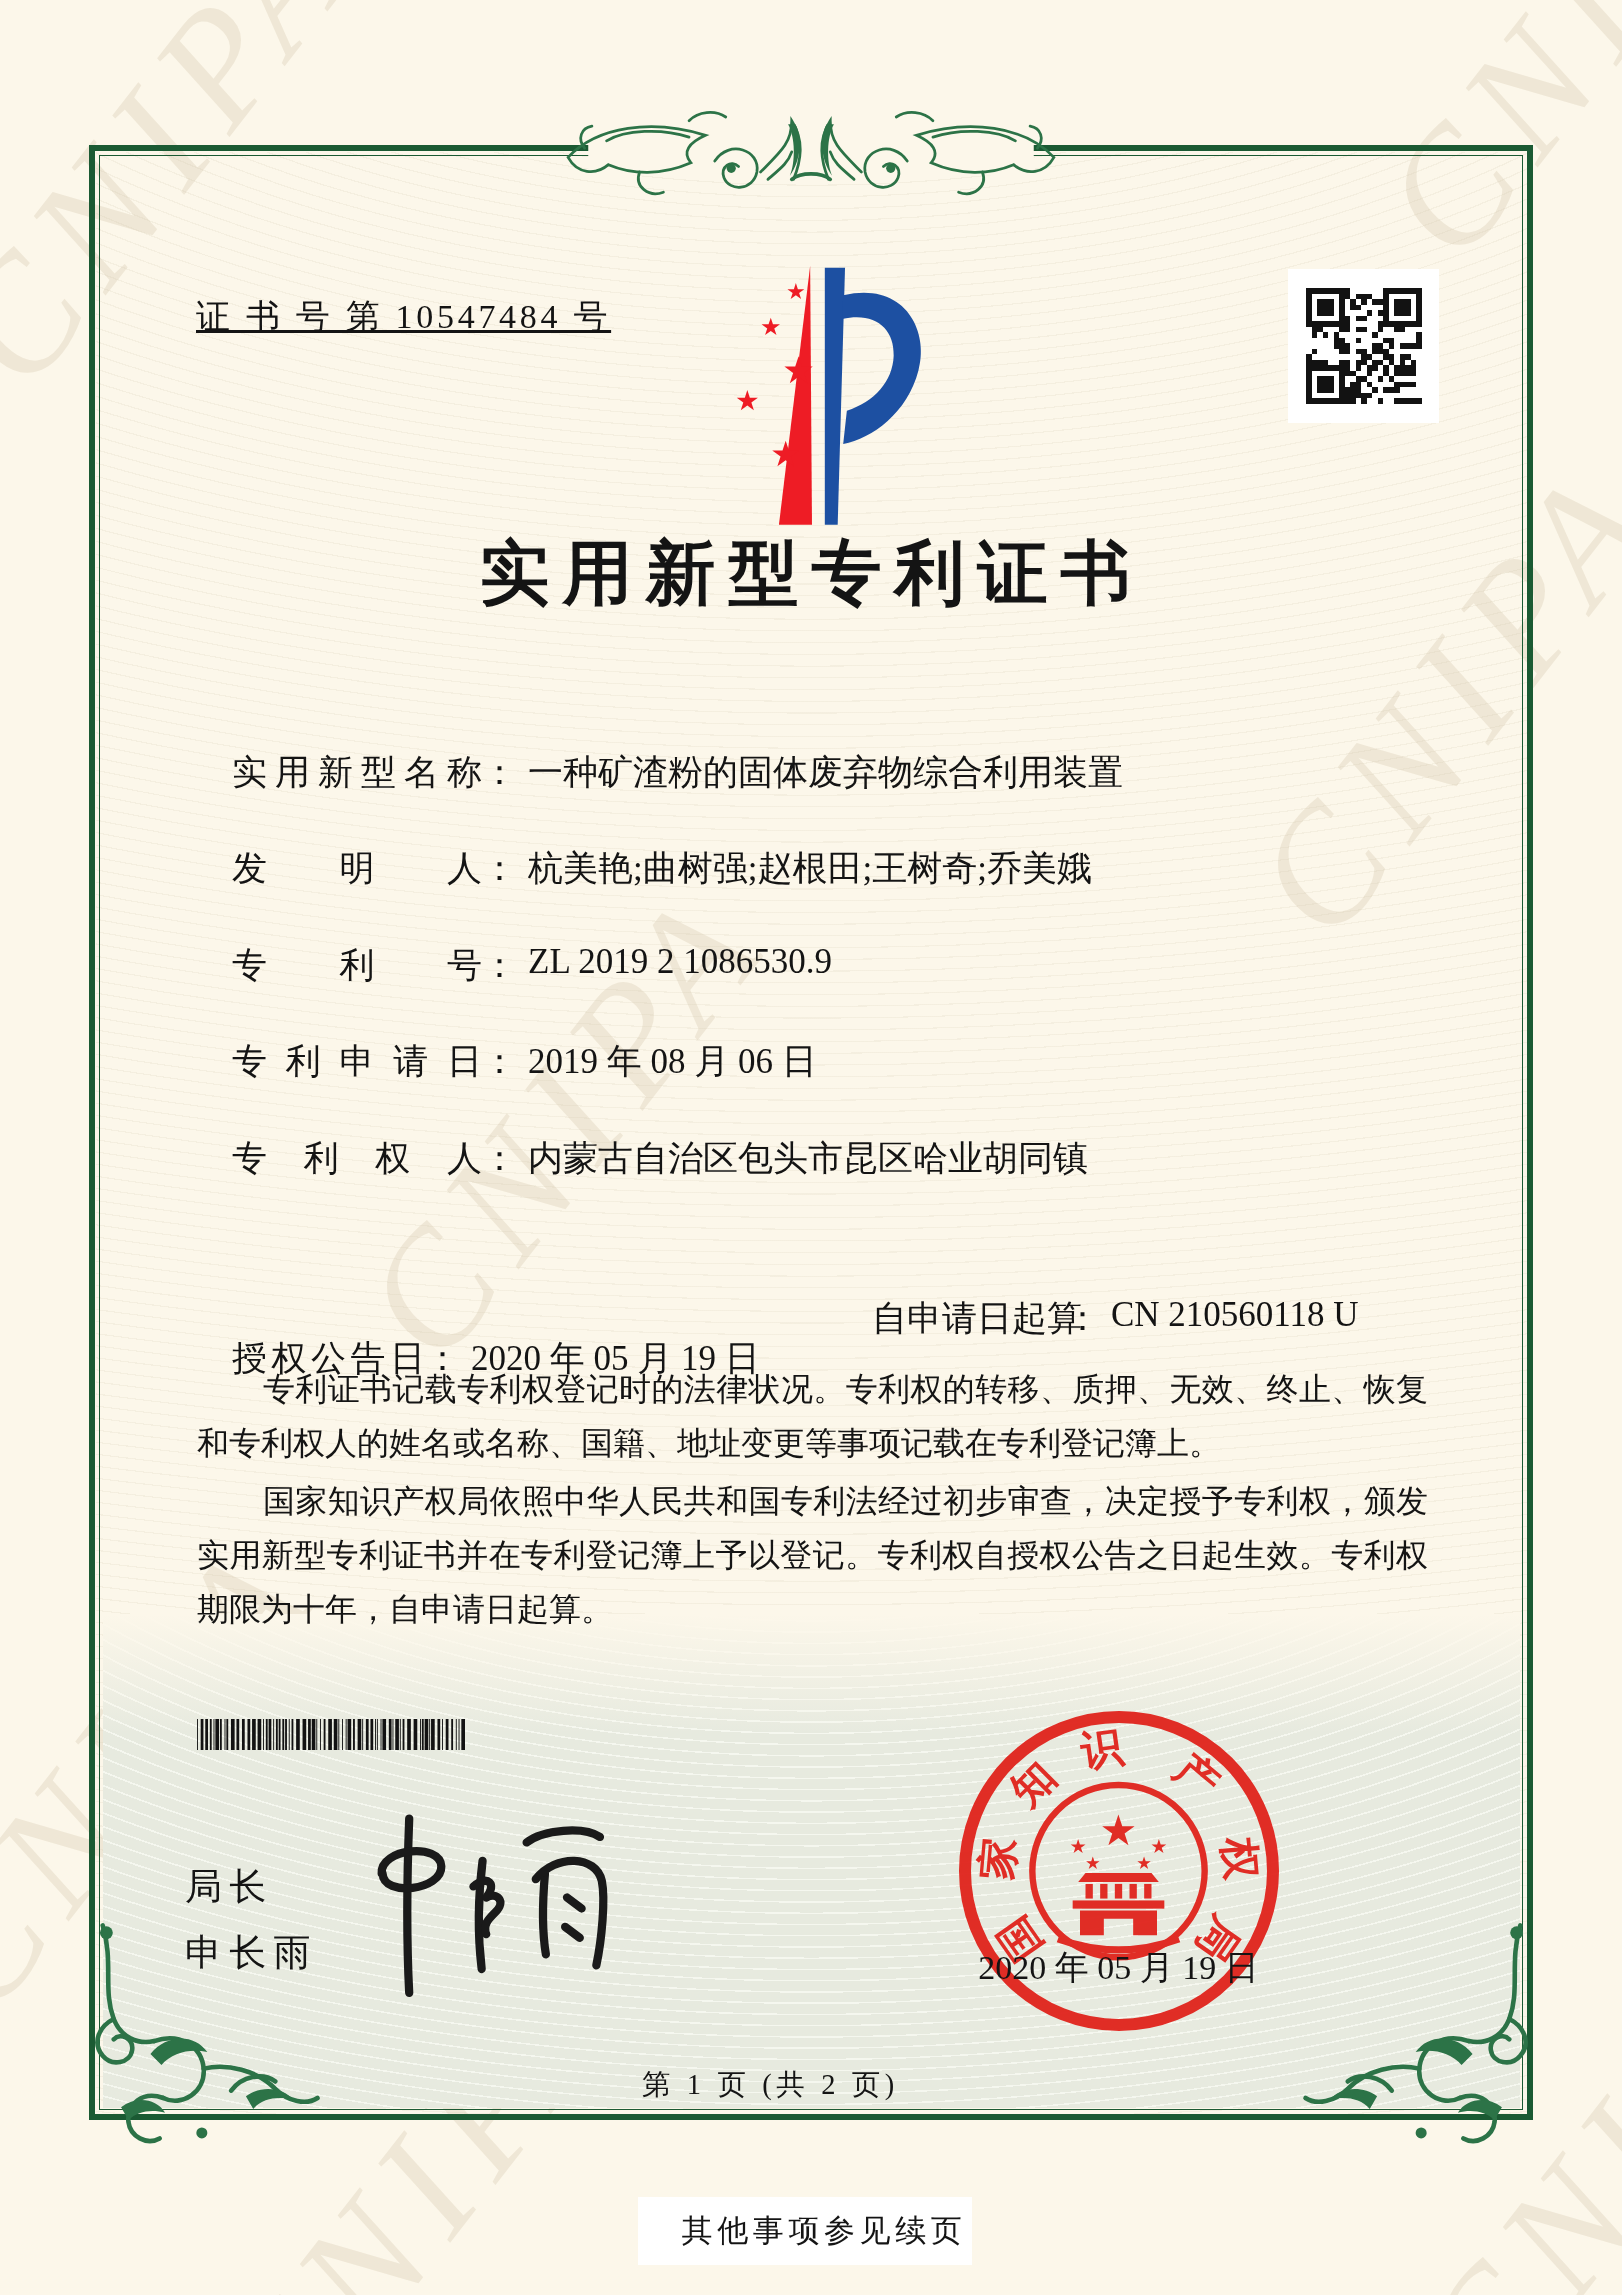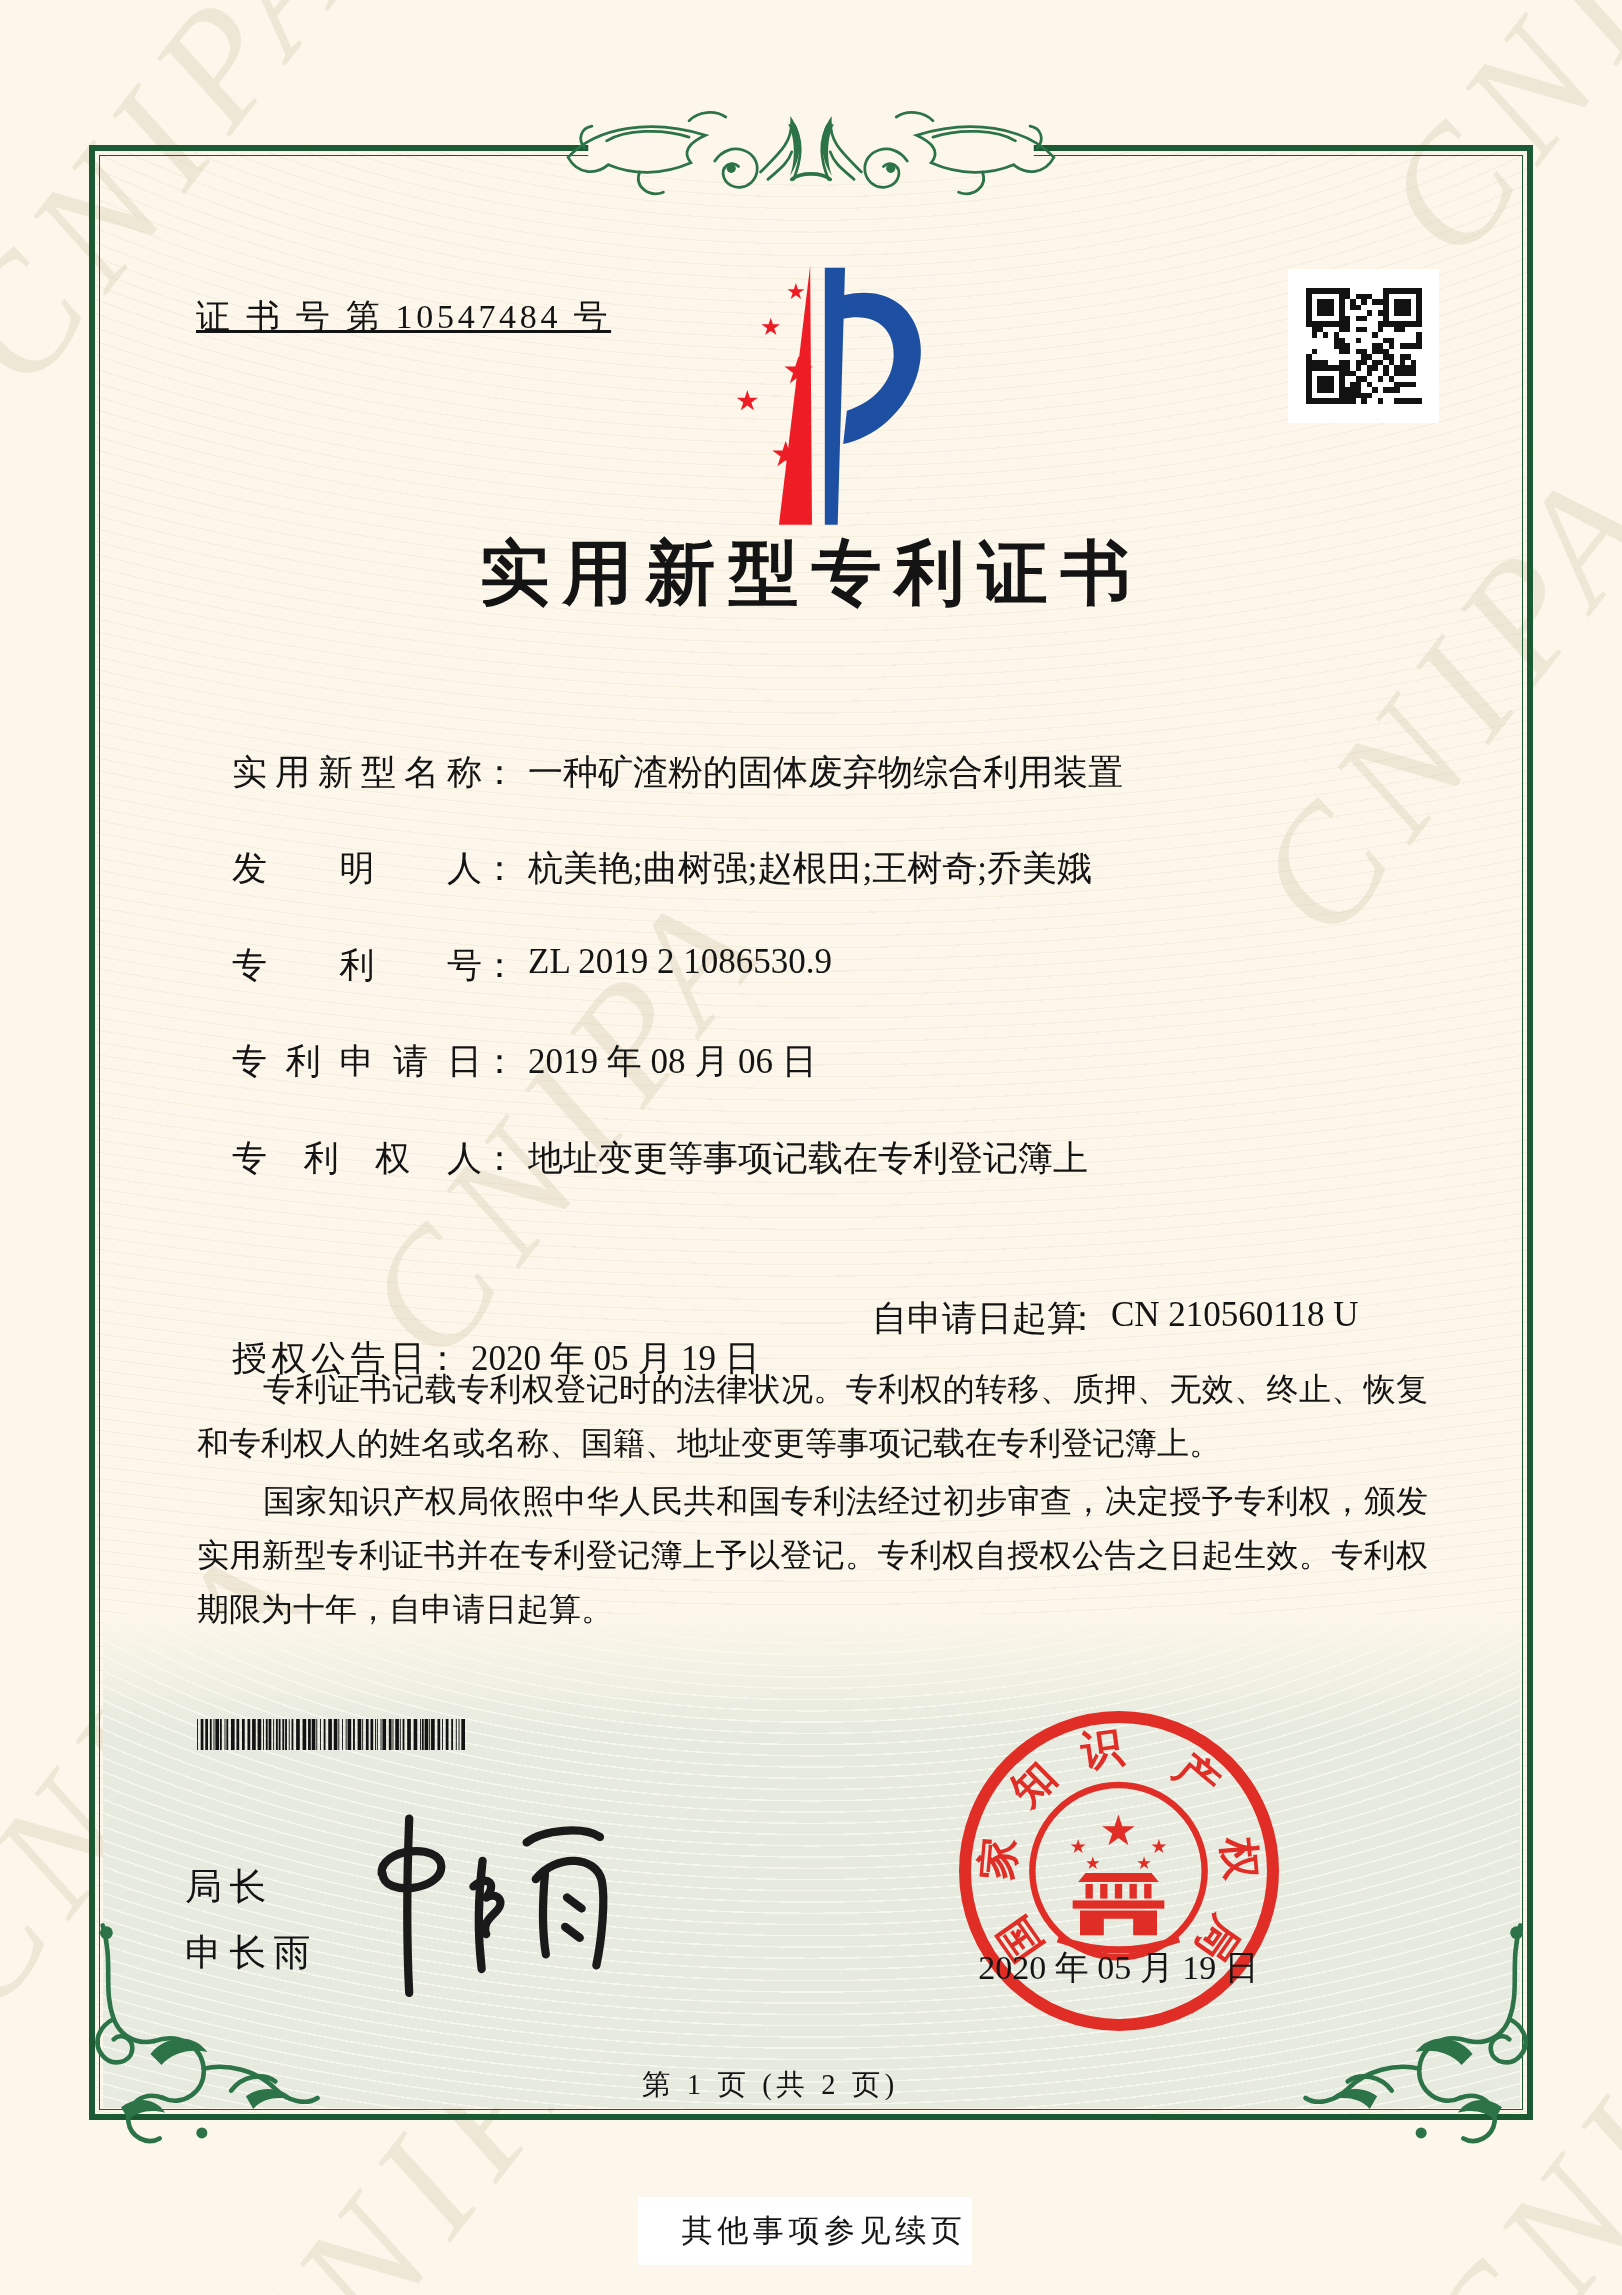--- a/index.html
+++ b/index.html
@@ -437,21 +437,21 @@
   <div class="row" style="top:805px">
     <span class="flabel">发明人</span><span class="fcolon">：</span><span class="fvalue">杭美艳;曲树强;赵根田;王树奇;乔美娥</span>
   </div>
   <div class="row" style="top:902px">
     <span class="flabel">专利号</span><span class="fcolon">：</span><span class="fvalue">ZL 2019 2 1086530.9</span>
   </div>
   <div class="row" style="top:998px">
     <span class="flabel">专利申请日</span><span class="fcolon">：</span><span class="fvalue">2019 年 08 月 06 日</span>
   </div>
   <div class="row" style="top:1095px">
-    <span class="flabel">专利权人</span><span class="fcolon">：</span><span class="fvalue">地址变更等事项记载在专利登记簿上</span>
+    <span class="flabel">专利权人</span><span class="fcolon">：</span><span class="fvalue">内蒙古自治区包头市昆区哈业胡同镇</span>
   </div>
   <div class="row" style="top:1295px">
     <span class="flabel-sm">授权公告日</span><span class="fcolon">：</span><span class="fvalue">2020 年 05 月 19 日</span>
     <span class="grant-no-group"><span class="flabel-sm">自申请日起算</span><span class="fcolon">：</span><span class="fvalue">CN 210560118 U</span></span>
   </div>
 
   <div id="body-text">
     <p>专利证书记载专利权登记时的法律状况。专利权的转移、质押、无效、终止、恢复和专利权人的姓名或名称、国籍、地址变更等事项记载在专利登记簿上。</p>
     <p>国家知识产权局依照中华人民共和国专利法经过初步审查，决定授予专利权，颁发实用新型专利证书并在专利登记簿上予以登记。专利权自授权公告之日起生效。专利权期限为十年，自申请日起算。</p>
   </div>

